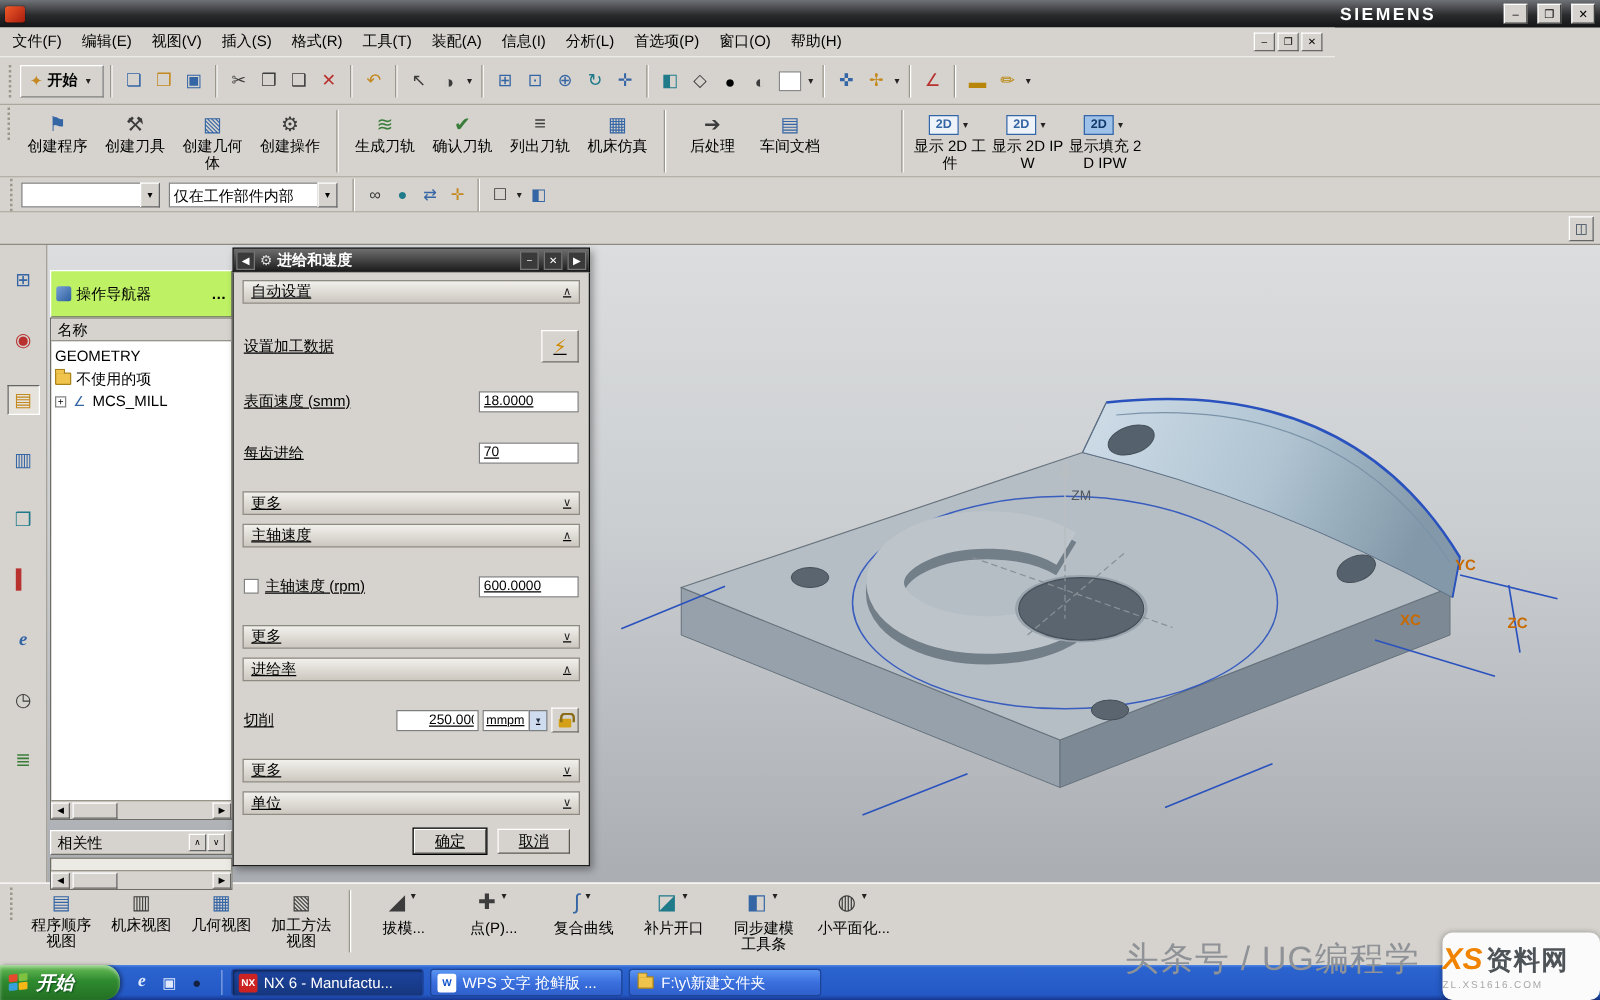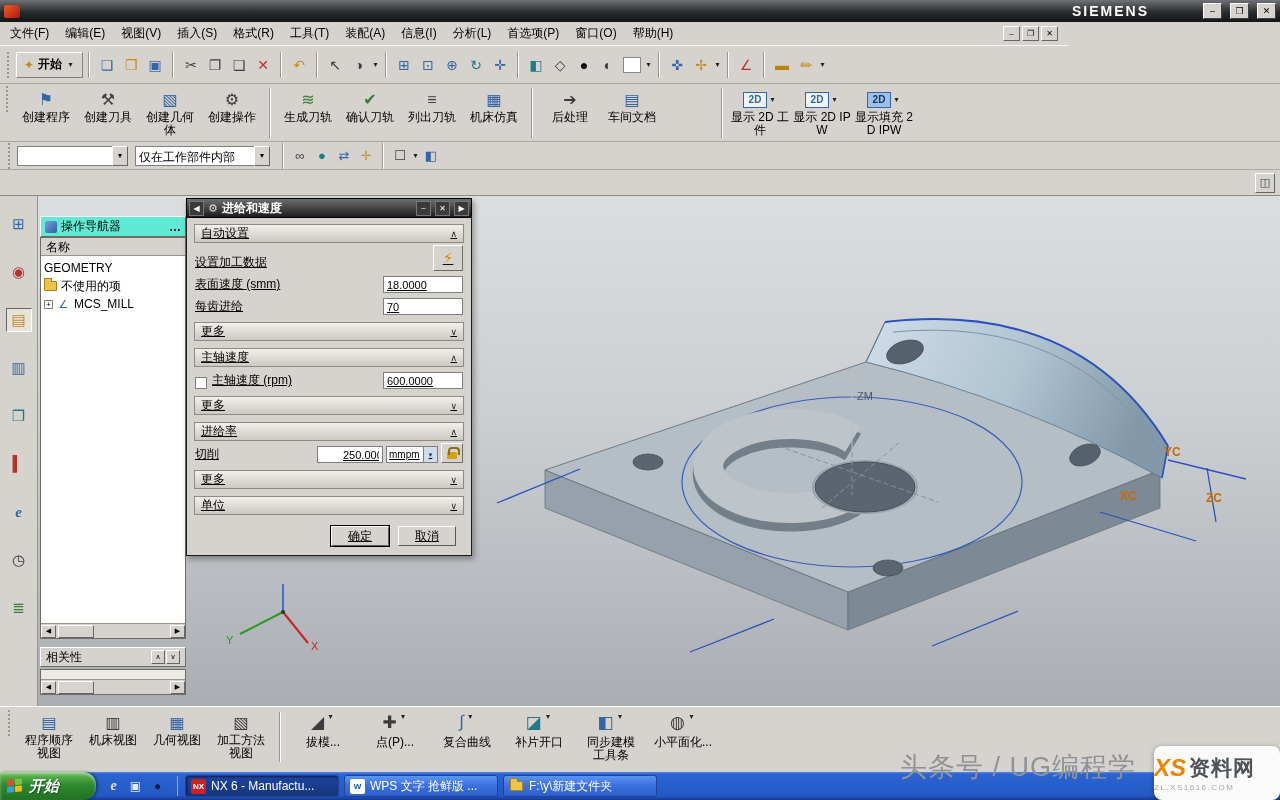--- a/index.html
+++ b/index.html
@@ -84,21 +84,21 @@
   .ri.ital { font-style:italic; font-family:"Liberation Serif",serif; font-weight:bold; }
   .ri.active { border:1px solid; border-color:#666 #fff #fff #666; background:#e6e3dc; }
 
   .viewport { position:absolute; left:38px; top:196px; width:1242px; height:510px;
     background:linear-gradient(180deg,#dbddde 0%,#cbced1 45%,#aaadb2 100%); overflow:hidden; }
   .axislbl { font-size:12px; font-weight:bold; fill:#c96a00; }
   .zmlbl { font-size:11px; fill:#53585e; }
 
   
   .navpanel { position:absolute; left:40px; top:216px; width:146px; z-index:20; }
-  .np-header { height:21px; background:#5eead4; border:1px solid; border-color:#fff #6f6c64 #6f6c64 #fff;
+  .np-header { height:38px; background:#bef264; border:1px solid; border-color:#fff #6f6c64 #6f6c64 #fff;
     display:flex; align-items:center; gap:4px; padding:0 4px; }
   .np-hicon { width:12px; height:12px; background:linear-gradient(135deg,#79a0d8,#2d5f9e); border-radius:2px; }
   .np-title { white-space:nowrap; font-size:12px; }
   .np-over { margin-left:auto; font-weight:bold; }
   .np-body { border:1px solid #6f6c64; background:#fff; height:402px; display:flex; flex-direction:column; }
   .np-colhead { height:18px; background:#d6d3ce; border-bottom:1px solid #97948a; padding:1px 5px; }
   .np-tree { flex:1; padding:3px 3px; overflow:hidden; }
   .np-row { display:flex; align-items:center; gap:4px; height:18px; white-space:nowrap; }
   .np-expand { width:9px; height:9px; border:1px solid #848484; background:#fff; font-size:8px;
     line-height:7px; display:flex; align-items:center; justify-content:center; }
@@ -128,21 +128,21 @@
     display:flex; align-items:center; color:#fff; padding:0 2px; gap:4px; border:1px solid #000; }
   .dnav { width:15px; height:15px; background:#3a3a3a; border:1px solid #777; color:#fff;
     display:flex; align-items:center; justify-content:center; font-size:8px; }
   .dico { font-size:11px; color:#ddd; }
   .dtxt { font-weight:bold; font-size:12px; flex:1; white-space:nowrap; }
   .dlg-body { background:#d6d3ce; border:1px solid #1c1c1c; border-top:none; padding:6px 7px 9px;text-decoration:underline; }
   .dlg-sec { height:19px; background:linear-gradient(180deg,#f2f0ec,#ccc8c0); border:1px solid #8e8b83;
     display:flex; align-items:center; padding:0 6px; margin-top:7px; }
   .dlg-sec.first { margin-top:0; }
   .scchev { margin-left:auto; font-size:9px; color:#222; }
-  .dlg-row { display:flex; align-items:flex-end; margin:2px 1px; min-height:20px; }
+  .dlg-row { display:flex; align-items:center; margin:21px 1px; min-height:20px; }
   .dlg-lbl { flex:1; font-size:12px; white-space:nowrap; }
   .dlg-input { width:80px; height:17px; background:#fff; border:1px solid #7f7f7f; font-size:11px;
     padding:1px 3px; font-family:"Liberation Sans","DejaVu Sans",sans-serif; }
   .dlg-input.w66 { width:66px;padding-left:25px; }
   .boltbtn { width:30px; height:26px; background:#d6d3ce; border:1px solid;
     border-color:#fff #6f6c64 #6f6c64 #fff; display:flex; align-items:center; justify-content:center;
     font-size:15px; color:#d08a00; }
   .cbx { width:12px; height:12px; background:#fff; border:1px solid #7f7f7f; margin-right:5px; }
   .unitcombo { display:flex; margin-left:3px; }
   .unitval { width:38px; height:17px; background:#fff; border:1px solid #7f7f7f; font-size:10px; padding:2px; }

